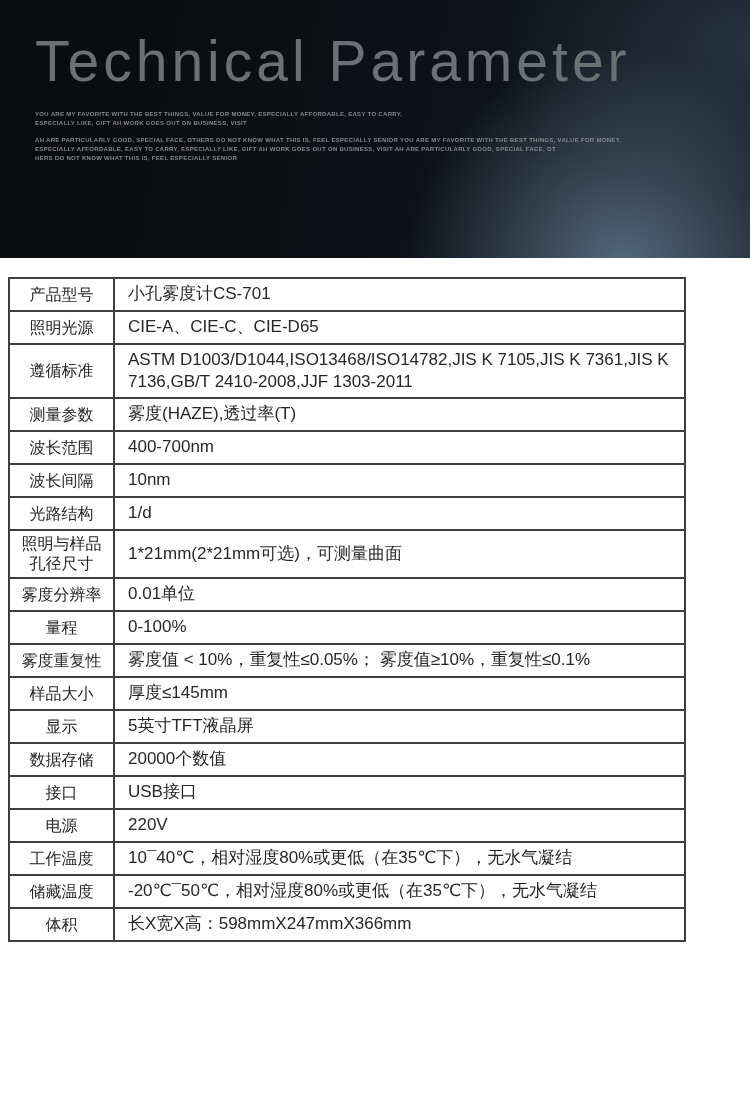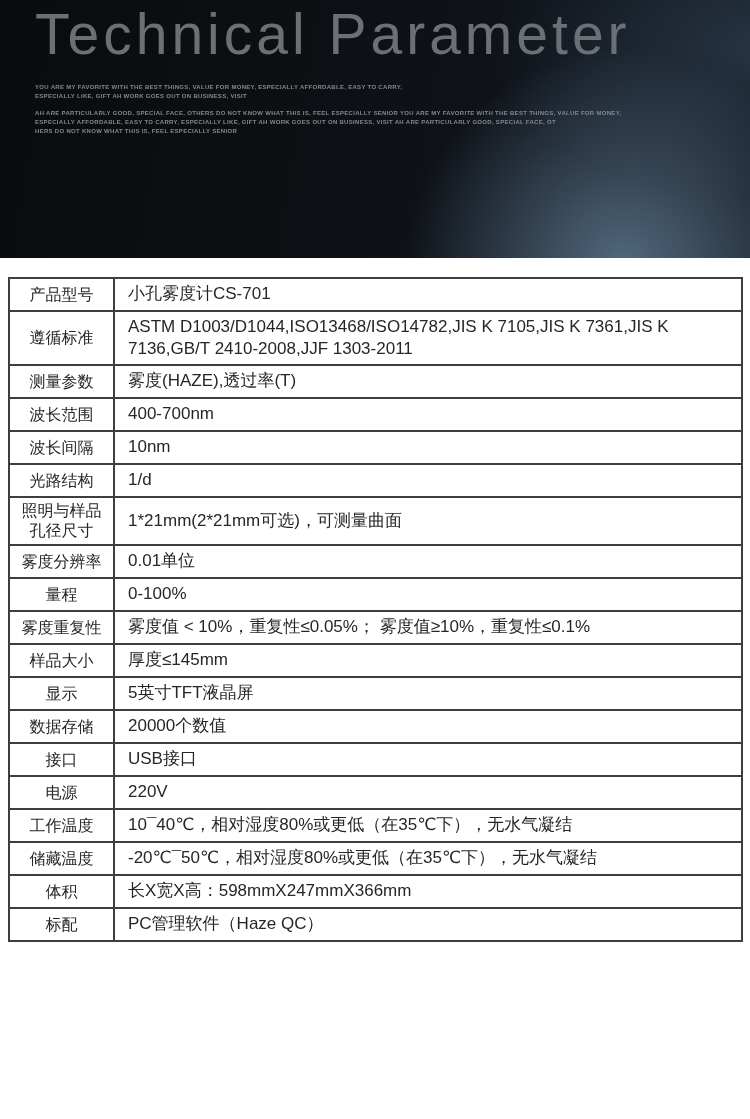--- a/index.html
+++ b/index.html
@@ -15,21 +15,21 @@
     background: #ffffff;
     overflow: hidden;
     position: relative;
   }
 
   
   .hero {
     width: 750px;
     height: 258px;
     box-sizing: border-box;
-    padding: 1px 0 0 35px;
+    padding: 28px 0 0 35px;
     background:
       radial-gradient(circle 290px at 83% 103%, rgba(125,160,190,0.60) 0%, rgba(110,140,170,0.28) 45%, rgba(110,140,170,0.0) 75%),
       radial-gradient(ellipse 430px 230px at 102% 18%, rgba(80,105,135,0.35) 0%, rgba(80,105,135,0.0) 65%),
       linear-gradient(100deg, #0a0b0d 0%, #0d1014 45%, #121820 100%);
     overflow: hidden;
   }
   .hero-title-en {
     font-size: 57px;
     font-weight: 300;
     color: #6b7075;
@@ -51,21 +51,21 @@
     font-size: 46px;
     font-weight: 900;
     color: #ffffff;
     letter-spacing: 3px;
     line-height: 1.0;
   }
 
   
   .spec-table {
     margin: 19px 12px 0 8px;
-    width: 735px;
+    width: 678px;
     border-collapse: collapse;
     table-layout: fixed;
   }
   .spec-table tr { height: 33px; }
   .spec-table tr.tall-a { height: 54px; }
   .spec-table tr.tall-b { height: 48px; }
   .spec-table th, .spec-table td {
     border: 2px solid #3e3e3e;
     vertical-align: middle;
     color: #262626;
@@ -102,20 +102,24 @@
       <div>HERS DO NOT KNOW WHAT THIS IS, FEEL ESPECIALLY SENIOR</div>
     </div>
 
   </div>
 
   <table class="spec-table">
     <tbody id="spec-tbody">
         <tr>
           <th>产品型号</th>
           <td>小孔雾度计CS-701</td>
+        </tr>
+        <tr>
+          <th>照明光源</th>
+          <td>CIE-A、CIE-C、CIE-D65</td>
         </tr>
         <tr class="tall-a">
           <th>遵循标准</th>
           <td>ASTM D1003/D1044,ISO13468/ISO14782,JIS K 7105,JIS K 7361,JIS K 7136,GB/T 2410-2008,JJF 1303-2011</td>
         </tr>
         <tr>
           <th>测量参数</th>
           <td>雾度(HAZE),透过率(T)</td>
         </tr>
         <tr>
@@ -172,20 +176,16 @@
           <td>10¯40℃，相对湿度80%或更低（在35℃下），无水气凝结</td>
         </tr>
         <tr>
           <th>储藏温度</th>
           <td>-20℃¯50℃，相对湿度80%或更低（在35℃下），无水气凝结</td>
         </tr>
         <tr>
           <th>体积</th>
           <td>长X宽X高：598mmX247mmX366mm</td>
         </tr>
-        <tr>
-          <th>标配</th>
-          <td>PC管理软件（Haze QC）</td>
-        </tr>
       </tbody>
   </table>
 
 </div>
 
 </body></html>

